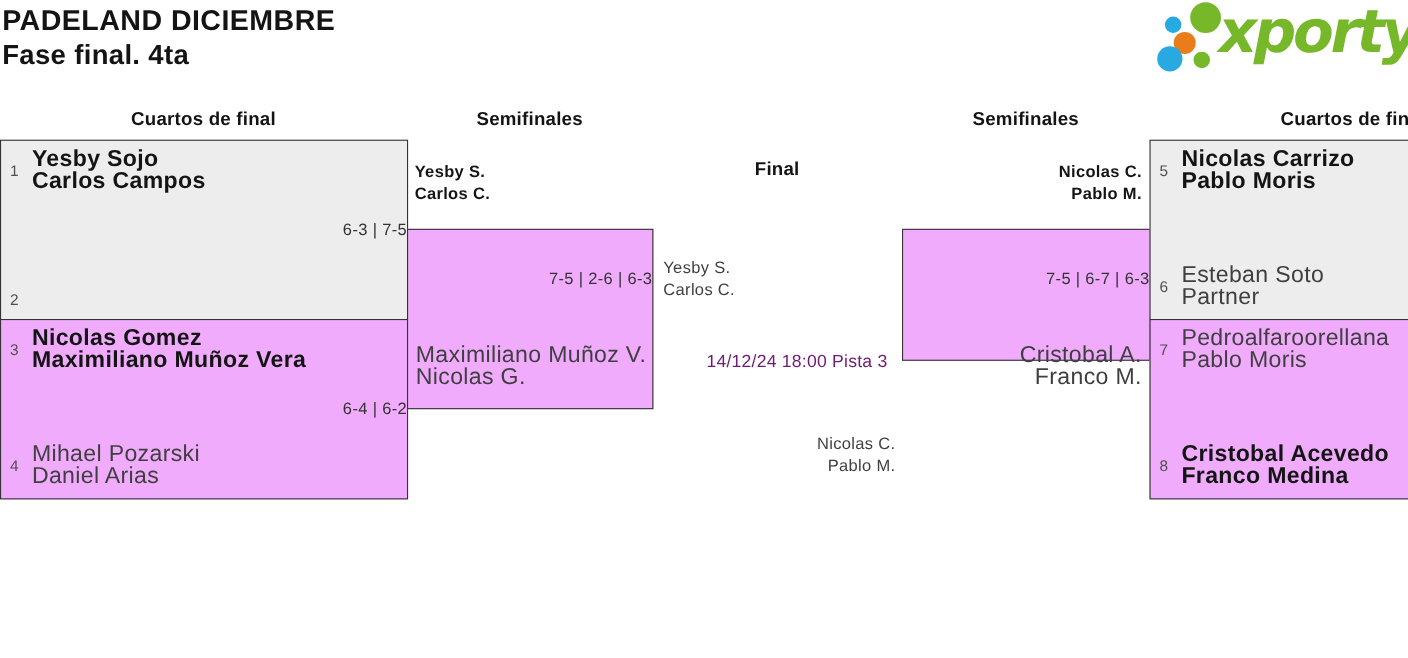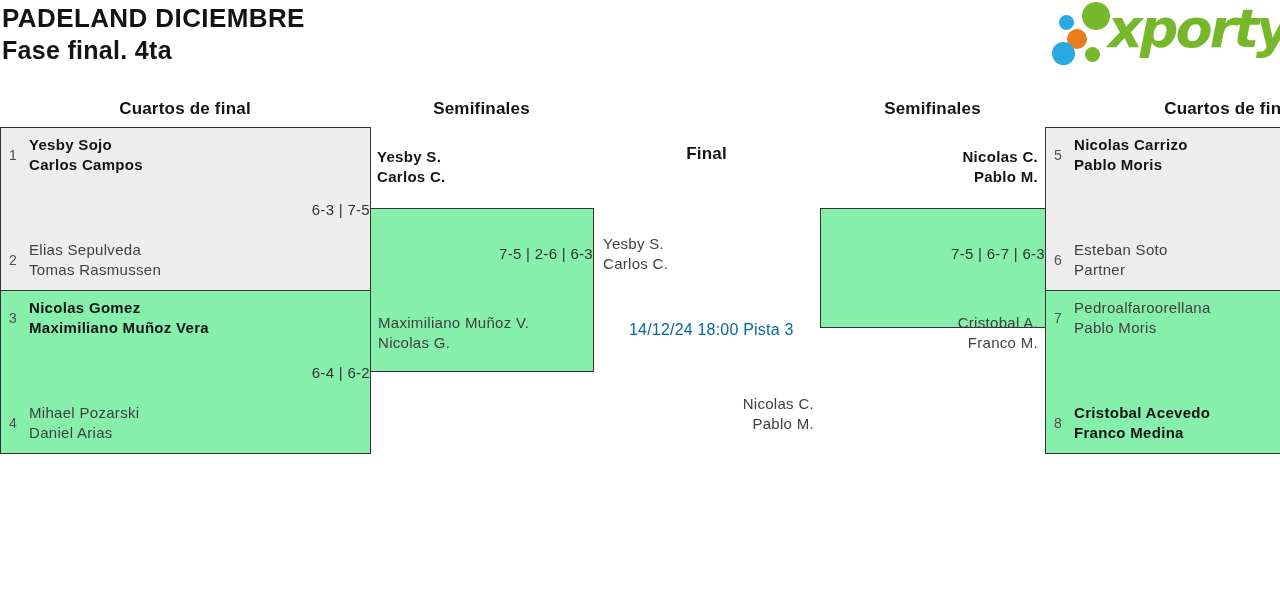--- a/index.html
+++ b/index.html
@@ -30,50 +30,50 @@
 
   
   .round-h { position:absolute; top:99px; height:22px; font-size:17px; font-weight:700; text-align:center; letter-spacing:.2px; }
   #h-qfl { left:0;      width:370px; }
   #h-sfl { left:370px;  width:223px; }
   #h-f   { left:593px;  width:227px;margin-top:45px; }
   #h-sfr { left:820px;  width:225px; }
   #h-qfr { left:1045px; width:370px; }
 
   
-  .box { position:absolute; border:1px solid #333; background:#86efac; }
+  .box { position:absolute; border:1px solid #333; background:#f0abfc; }
   .box.gray { background:#ededed; }
   #qf-l1 { left:0;      top:127px; width:371px; height:164px; }
   #qf-l2 { left:0;      top:290px; width:371px; height:164px; }
   #sf-l  { left:370px;  top:208px; width:224px; height:164px; }
   #sf-r  { left:820px;  top:208px; width:226px; height:120px; }
   #qf-r1 { left:1045px; top:127px; width:370px; height:164px; }
   #qf-r2 { left:1045px; top:290px; width:370px; height:164px; }
 
   
   .team { position:absolute; display:flex; align-items:center; }
   .seed { width:20px; flex:none; font-size:14px; color:#4f4f4f; }
-  .names { font-size:15px; line-height:20px; color:#3f3f3f; letter-spacing:.3px; }
+  .names { font-size:21px; line-height:20px; color:#3f3f3f; letter-spacing:.3px; }
   .names.w { font-weight:700; color:#141414; }
   .qf .t1 { top:7px; left:8px; }
   .qf .t2 { bottom:10px; left:8px; }
   .score { position:absolute; left:0; right:0; text-align:right; font-size:15px; color:#333; letter-spacing:.3px; }
   .qf .score { top:50%; transform:translateY(-50%); }
   .sf .score { top:36px; }
   #sf-l .t2 { top:104px; left:7px; }
   #sf-r .t2 { top:104px; right:7px; }
   #sf-r .names { text-align:right;margin-left:12px; }
 
   
   .adv { position:absolute; font-size:15px; line-height:20px; letter-spacing:.3px; }
   #adv-sfl { left:377px; top:147px; font-weight:700; color:#141414; }
   #adv-sfr { left:820px; top:147px; width:218px; text-align:right; font-weight:700; color:#141414; }
   #fin-t1  { left:603px; top:234px; color:#3f3f3f; }
   #fin-t2  { left:593px; top:394px; width:221px; text-align:right; color:#3f3f3f; }
-  #fin-info{ position:absolute; left:593px; top:321px; width:227px; font-size:16px; color:#0369a1; letter-spacing:.2px;padding-left:36px; }
+  #fin-info{ position:absolute; left:593px; top:321px; width:227px; text-align:center; font-size:16px; color:#701a75; letter-spacing:.2px;padding-left:36px; }
 </style>
 </head>
 <body>
 
 <div class="page">
 
   <div class="title">PADELAND DICIEMBRE</div>
   <div class="subtitle">Fase final. 4ta</div>
 
   <div class="logo">
@@ -95,24 +95,20 @@
     <div class="team t1">
       <span class="seed">1</span>
       <div class="names w">
         <div>Yesby Sojo</div>
         <div>Carlos Campos</div>
       </div>
     </div>
     <div class="score">6-3 | 7-5</div>
     <div class="team t2">
       <span class="seed">2</span>
-      <div class="names">
-        <div>Elias Sepulveda</div>
-        <div>Tomas Rasmussen</div>
-      </div>
     </div>
   </div>
 
   <div class="box qf" id="qf-l2">
     <div class="team t1">
       <span class="seed">3</span>
       <div class="names w">
         <div>Nicolas Gomez</div>
         <div>Maximiliano Muñoz Vera</div>
       </div>

